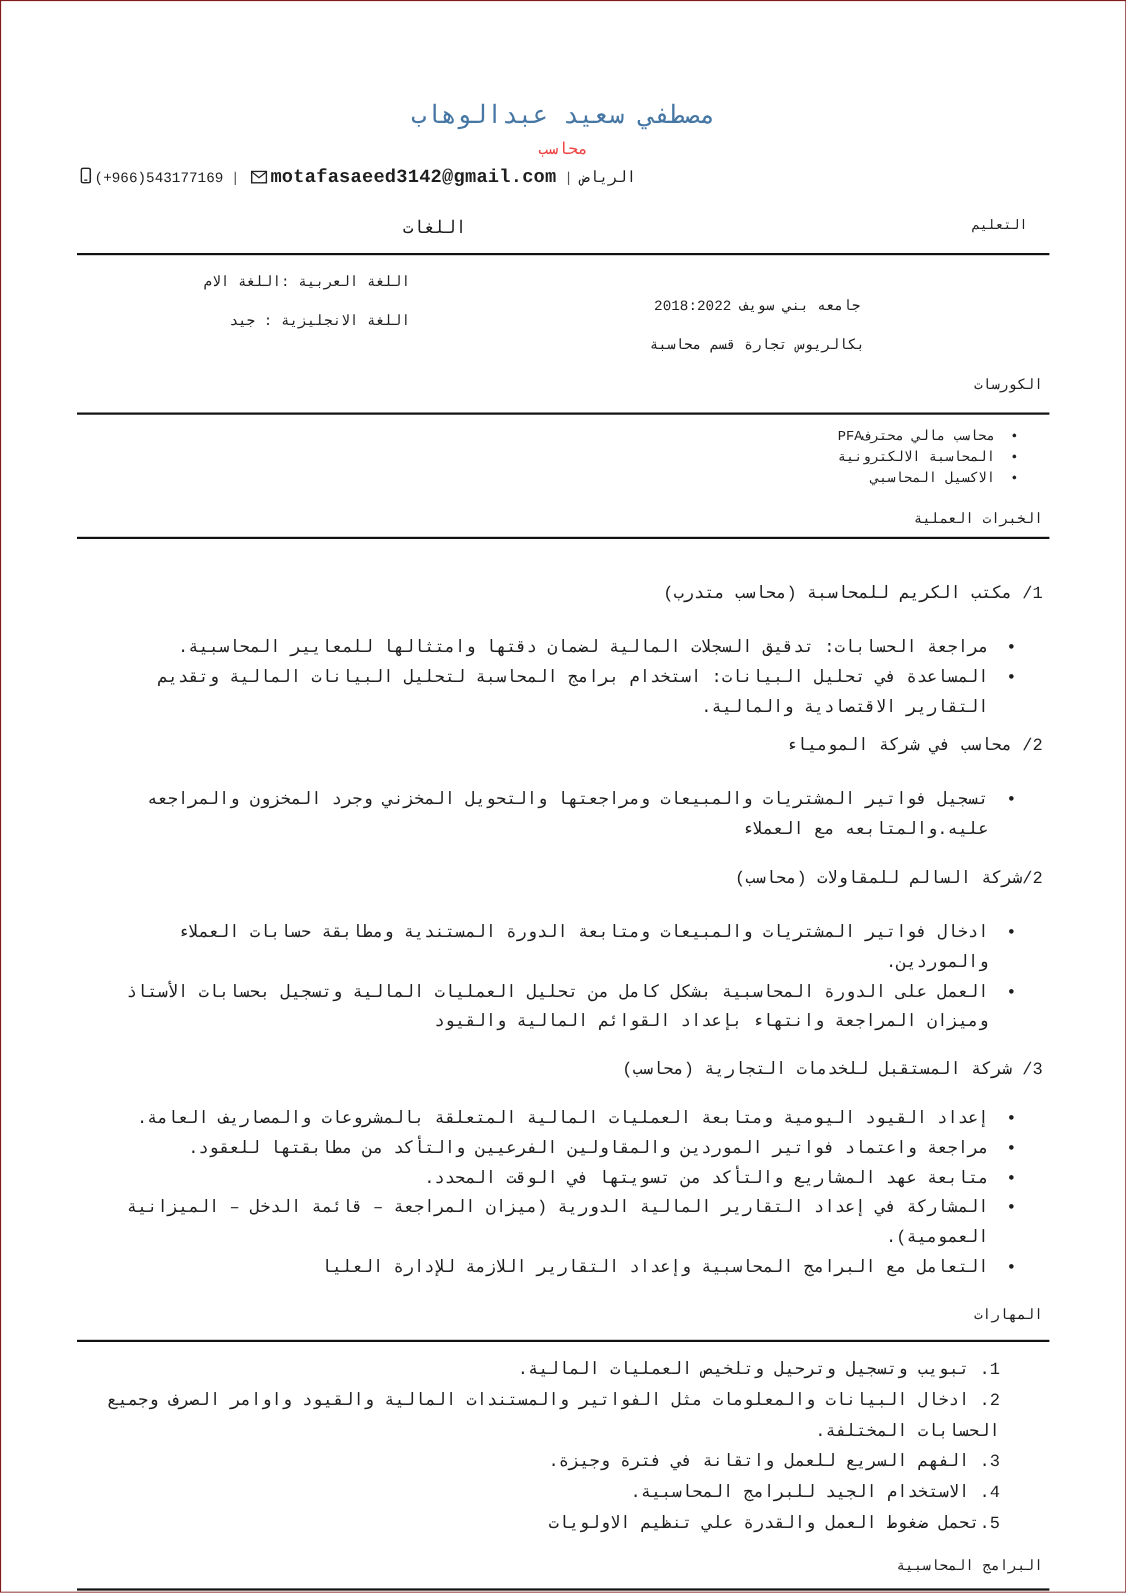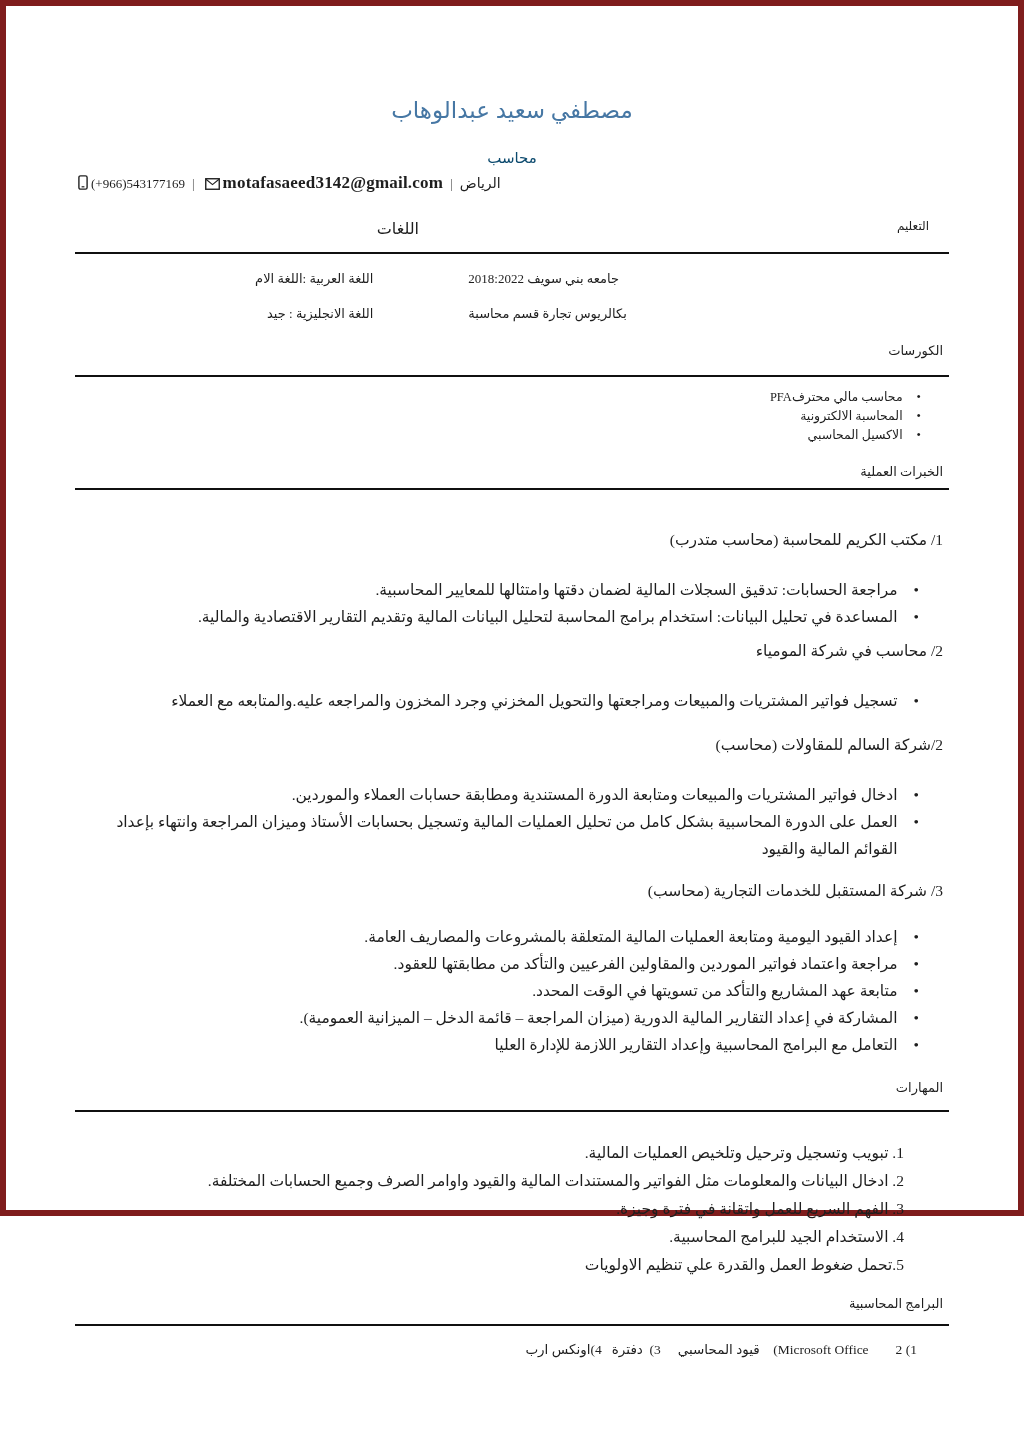--- a/index.html
+++ b/index.html
@@ -5,39 +5,40 @@
   html,body{margin:0;padding:0;background:#ffffff;}
   body{
     width:1024px;height:1448px;
     font-family:"Liberation Serif","DejaVu Sans",serif;
     color:#1e1e1e;
     position:relative;
     overflow:hidden;
   }
   .page{
     box-sizing:border-box;
-    width:1024px;height:1216px;
+    width:1024px;height:1448px;
     padding:0 69px;
     direction:rtl;
-    border:6px solid #7f1d1d;
+    border:1px solid #7f1d1d;
+    font-family:Liberation Mono, monospace;
   }
   
   .name{
     margin-top:90px;
     text-align:center;
     font-size:23px;
     line-height:30px;
     color:#4677a4;
   }
   .job-title-header{
-    margin-top:22px;
+    margin-top:6px;
     text-align:center;
     font-size:15px;
     line-height:20px;
-    color:#0c4a6e;
+    color:#ef4444;
   }
   .contact{
     margin-top:4px;
     text-align:left;
     font-size:14px;
     line-height:22px;
     color:#1e1e1e;
   }
   .contact .sep{color:#555;margin:0 7px;font-size:13px;}
   .ltr-chunk{direction:ltr;display:inline-block;unicode-bidi:isolate;}
@@ -46,21 +47,21 @@
   .icon-svg{vertical-align:-2px;margin:0 3px;}
   
   .sec-row{position:relative;height:24px;margin-top:22px;}
   .sec-row .h-right{position:absolute;right:20px;top:0;font-size:12px;}
   .sec-row .h-mid{position:absolute;right:530px;top:0;font-size:16px;}
   .sec-h{font-size:13px;line-height:22px;}
   .rule{border:none;border-top:2px solid #101010;margin:0;}
   .rule.r1{margin-top:9px;}
   
   .edu-row{display:flex;direction:rtl;margin-top:15px;}
-  .edu-col-right{width:55%;box-sizing:border-box;padding-right:45px;text-align:left;}
+  .edu-col-right{width:55%;box-sizing:border-box;padding-right:45px;text-align:center;margin-top:22px;}
   .edu-col-left{width:45%;box-sizing:border-box;padding-right:95px;text-align:right;}
   .edu-line{font-size:13px;line-height:20px;margin-bottom:15px;}
   
   .courses-h{margin-top:1px;}
   .courses-list{margin-top:11px;padding-right:28px;}
   .course-item{display:flex;direction:rtl;gap:14px;font-size:12.5px;line-height:19px;}
   .dot{flex:0 0 auto;}
   .dot::before{content:"•";}
   
   .exp-h{margin-top:16px;}
@@ -73,21 +74,21 @@
   .bullets{padding-right:30px;}
   .b-top1{margin-top:25px;}
   .b-top2{margin-top:25px;}
   .b-top3{margin-top:25px;}
   .b-top4{margin-top:21px;}
   .bullet{display:flex;direction:rtl;gap:16px;font-size:15.5px;line-height:27px;}
   .bullet .txt{text-align:right;}
   
   .skills-h{margin-top:19px;}
   .rule.r4{margin-top:11px;}
-  .skills-list{margin-top:27px;padding-right:45px;}
+  .skills-list{margin-top:11px;padding-right:45px;}
   .skill-item{font-size:15.5px;line-height:28px;text-align:right;}
   
   .soft-h{margin-top:14px;}
   .rule.r5{margin-top:9px;}
   .software-line{
     margin-top:13px;
     text-align:right;
     padding-right:32px;
     font-size:13.5px;
     line-height:22px;

